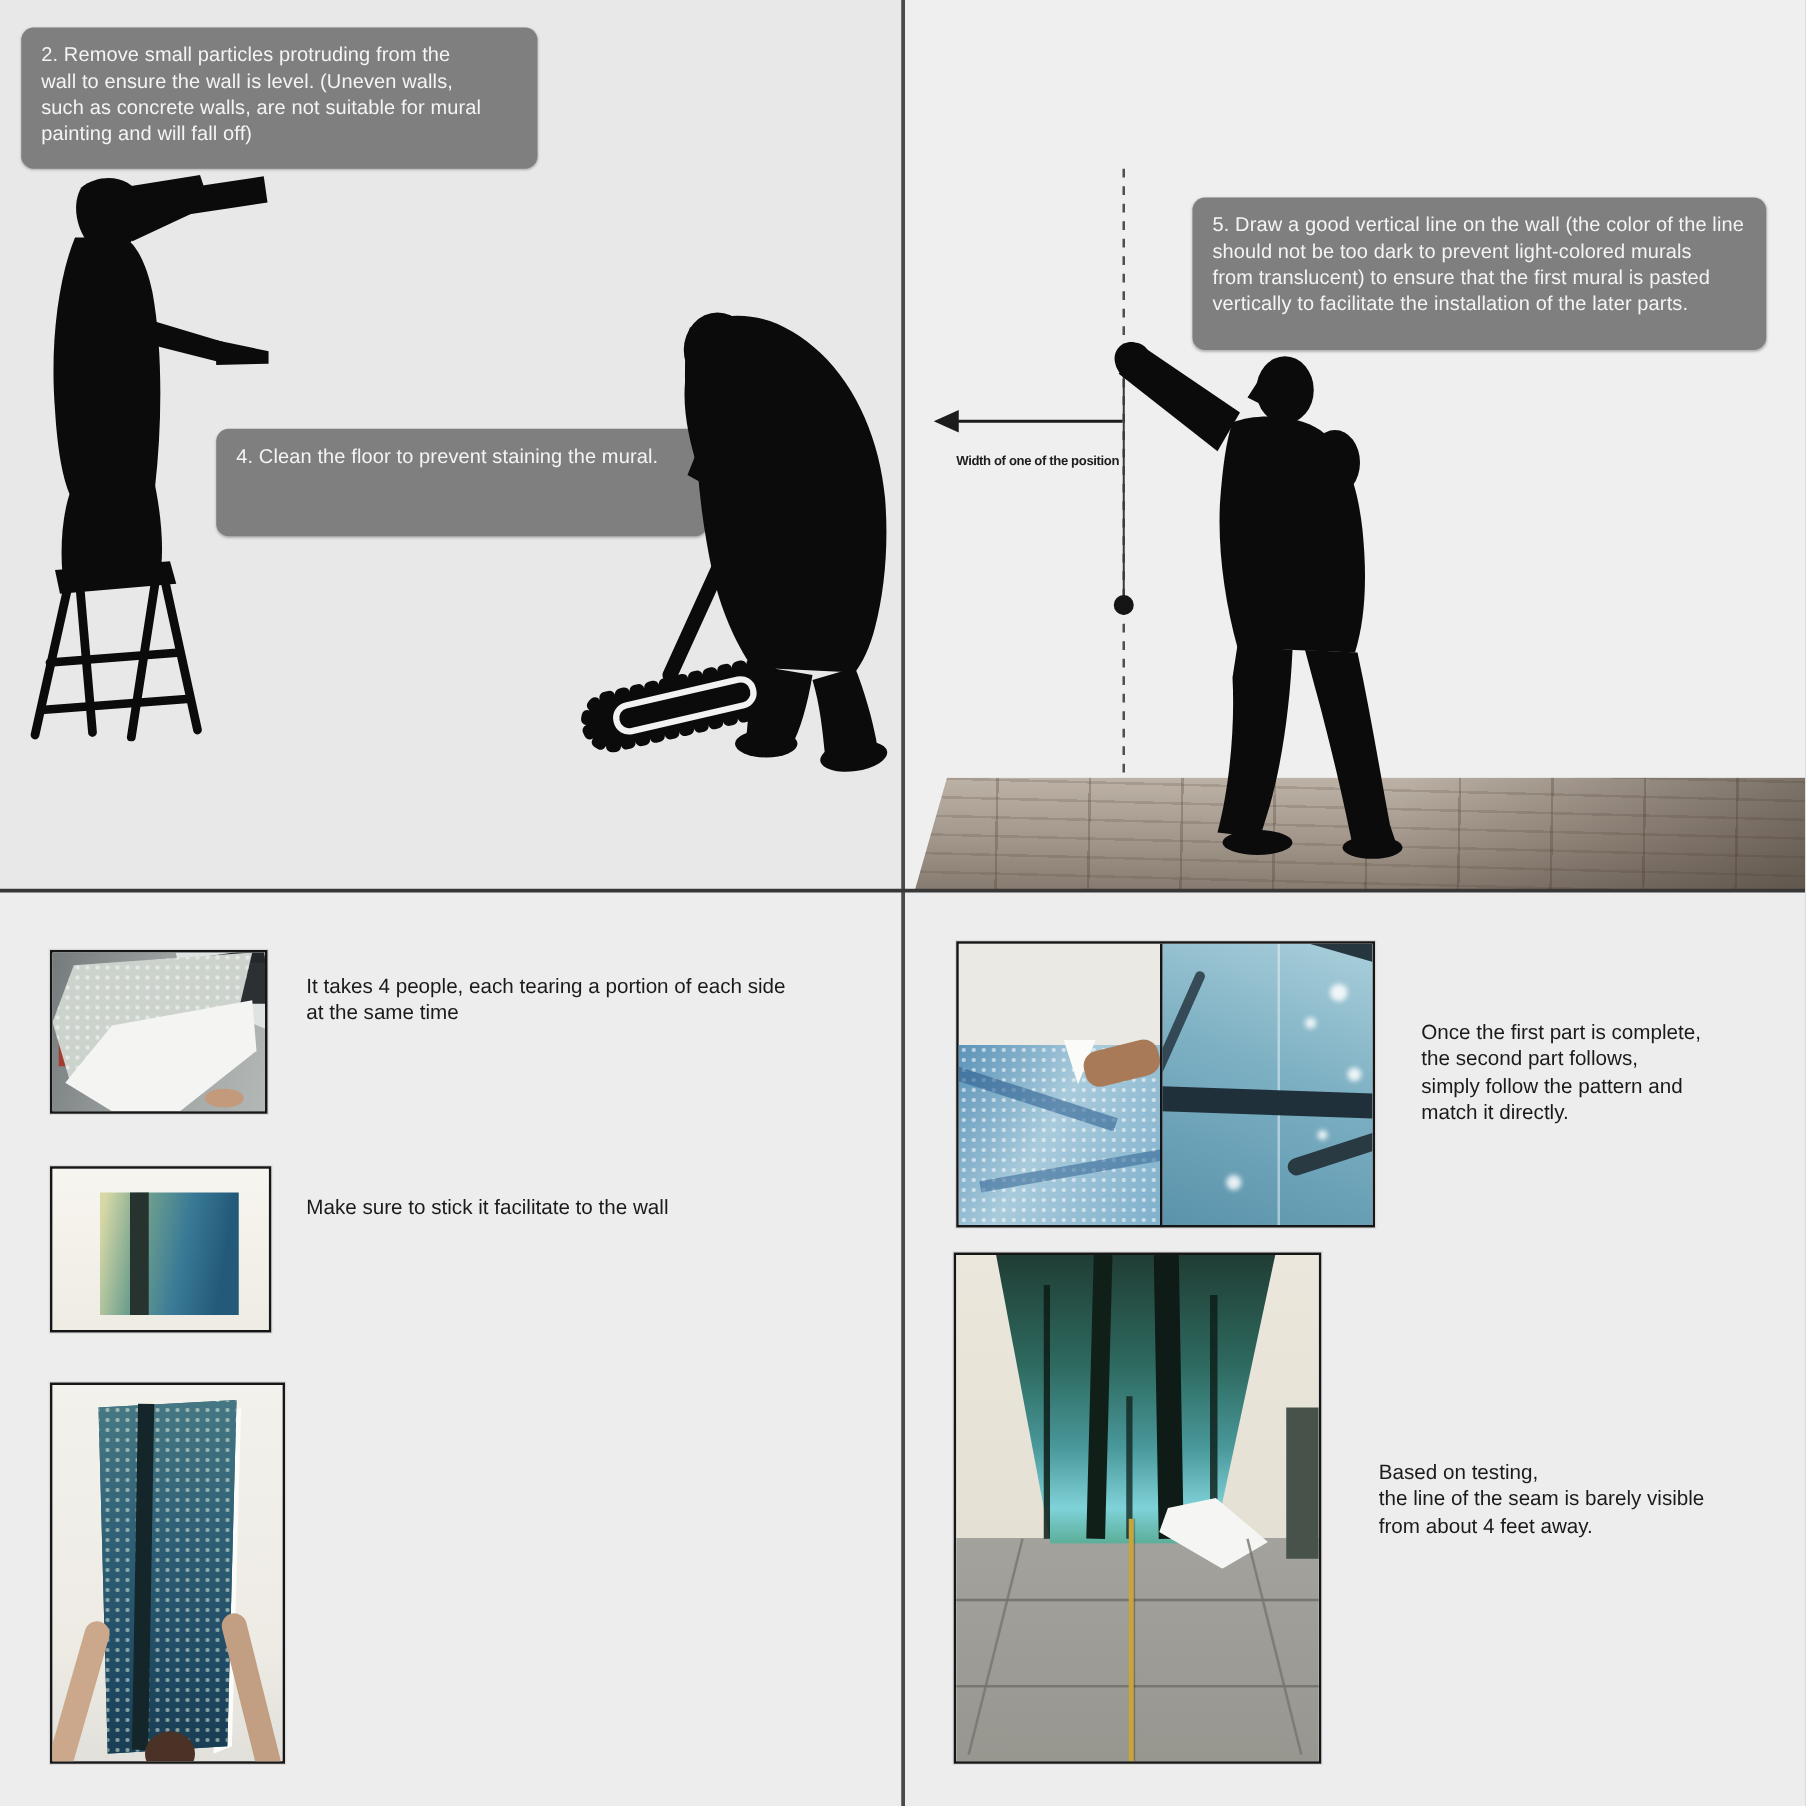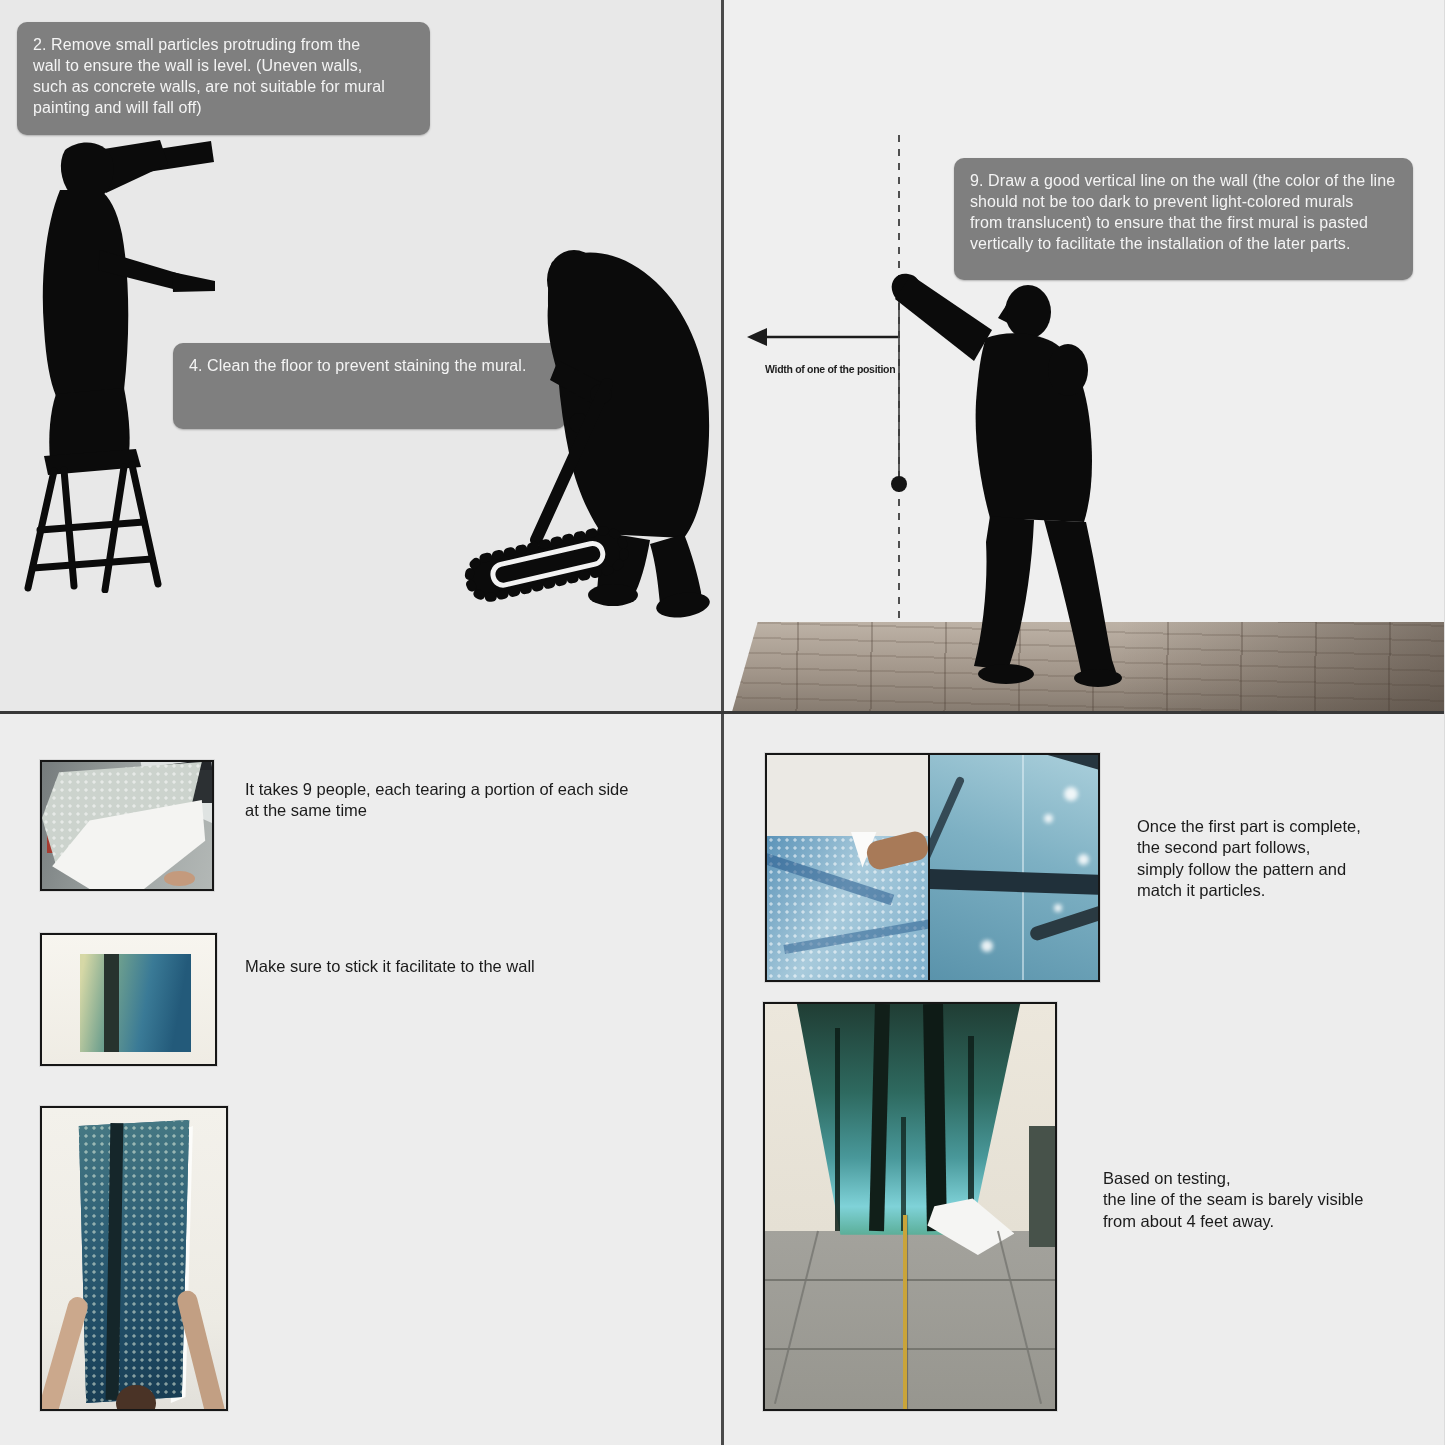--- a/index.html
+++ b/index.html
@@ -113,21 +113,21 @@
       <g transform="rotate(-13 95 331)">
         <rect x="16" y="310" width="158" height="40" rx="20" fill="#0b0b0b" stroke="#0b0b0b" stroke-width="9" stroke-dasharray="3 9" stroke-linecap="round"></rect>
         <rect x="40" y="320" width="112" height="21" rx="10" fill="none" stroke="#f2f2f2" stroke-width="5"></rect>
       </g>
     </svg>
   </section>
 
   <section class="quad q-tr">
 
     <div class="step-box" style="left:231px;top:158px;width:459px;height:122px;">
-      <div class="step-text">9. Draw a good vertical line on the wall (the color of the line
+      <div class="step-text">5. Draw a good vertical line on the wall (the color of the line
 should not be too dark to prevent light-colored murals
 from translucent) to ensure that the first mural is pasted
 vertically to facilitate the installation of the later parts.</div>
     </div>
 
     <div class="wood-floor"></div>
 
     <svg class="abs" style="left:0;top:0;" width="722" height="712" viewBox="0 0 722 712">
       <line x1="176" y1="135" x2="176" y2="622" stroke="#4f4f4f" stroke-width="2" stroke-dasharray="7 7"></line>
       <line x1="176" y1="294" x2="176" y2="476" stroke="#3a3a3a" stroke-width="1.6"></line>
@@ -159,21 +159,21 @@
     <div class="photo" style="left:40px;top:47px;width:170px;height:127px;">
       <div class="abs" style="inset:0;background:linear-gradient(105deg,#757b7c,#9aa09f 45%,#b3b8b6);"></div>
       <div class="abs" style="inset:0;background:#dfe3e2;clip-path:polygon(58% 0,100% 0,100% 48%,62% 26%);"></div>
       <div class="abs" style="left:72%;top:0;width:28%;height:10%;background:#23262a;transform:rotate(-8deg);"></div>
       <div class="abs" style="left:86%;top:6%;width:14%;height:26%;background:#2c3033;"></div>
       <div class="abs" style="left:3%;top:48%;width:7%;height:24%;background:#a63b30;"></div>
       <div class="abs dotspeck" style="inset:0;background-color:#ccd3cd;clip-path:polygon(0 44%,10% 8%,94% 0,88% 34%,8% 80%);"></div>
       <div class="abs" style="inset:0;background:#f4f4f2;clip-path:polygon(6% 82%,28% 46%,94% 30%,96% 62%,60% 100%,28% 100%);"></div>
       <div class="abs" style="left:72%;top:86%;width:18%;height:12%;background:#c49a7d;border-radius:50%;"></div>
     </div>
-    <div class="cap" style="left:245px;top:66px;">It takes 9 people, each tearing a portion of each side
+    <div class="cap" style="left:245px;top:66px;">It takes 4 people, each tearing a portion of each side
 at the same time</div>
 
     <div class="photo" style="left:40px;top:220px;width:173px;height:129px;">
       <div class="abs" style="inset:0;background:linear-gradient(180deg,#f7f5ef,#efece4);"></div>
       <div class="abs dotspeck" style="left:22%;top:15%;width:64%;height:76%;background:linear-gradient(100deg,#d6d8a6 4%,#6fa08e 30%,#3a7a96 58%,#235a7a 85%);">
         <div class="trunk" style="left:22%;width:13%;background:#27332e;"></div>
       </div>
     </div>
     <div class="cap" style="left:245px;top:243px;">Make sure to stick it facilitate to the wall</div>
 
@@ -208,21 +208,21 @@
         <div class="abs bokeh" style="left:80%;top:14%;width:14px;height:14px;"></div>
         <div class="abs bokeh" style="left:68%;top:26%;width:9px;height:9px;"></div>
         <div class="abs bokeh" style="left:88%;top:44%;width:11px;height:11px;"></div>
         <div class="abs bokeh" style="left:30%;top:82%;width:12px;height:12px;"></div>
         <div class="abs bokeh" style="left:74%;top:66%;width:8px;height:8px;"></div>
       </div>
     </div>
     <div class="cap" style="left:414px;top:103px;">Once the first part is complete,
 the second part follows,
 simply follow the pattern and
-match it particles.</div>
+match it directly.</div>
 
     <div class="photo" style="left:40px;top:289px;width:290px;height:405px;">
       <div class="abs" style="inset:0;background:linear-gradient(180deg,#ece7dc 0%,#e5e0d4 56%,#a3a29c 56%,#97968f 100%);"></div>
       <div class="abs" style="right:0;top:30%;width:9%;height:30%;background:#47524a;"></div>
       <div class="abs" style="inset:0;background:linear-gradient(180deg,#203d34 0%,#2e6a60 22%,#49989a 38%,#7fd2d8 50%,#56a98f 58%,#2c5a44 66%,#1d3b2e 72%);clip-path:polygon(11% 0,88% 0,71% 57%,26% 57%);"></div>
       <div class="abs" style="left:37%;top:0;width:5%;height:56%;background:#111f19;transform:rotate(1.5deg);"></div>
       <div class="abs" style="left:55%;top:0;width:7%;height:56%;background:#0e1b16;transform:rotate(-1deg);"></div>
       <div class="abs" style="left:24%;top:6%;width:2%;height:50%;background:rgba(12,28,22,.85);"></div>
       <div class="abs" style="left:70%;top:8%;width:2%;height:48%;background:rgba(12,28,22,.8);"></div>
       <div class="abs" style="left:47%;top:28%;width:1.5%;height:28%;background:rgba(14,30,24,.75);"></div>

